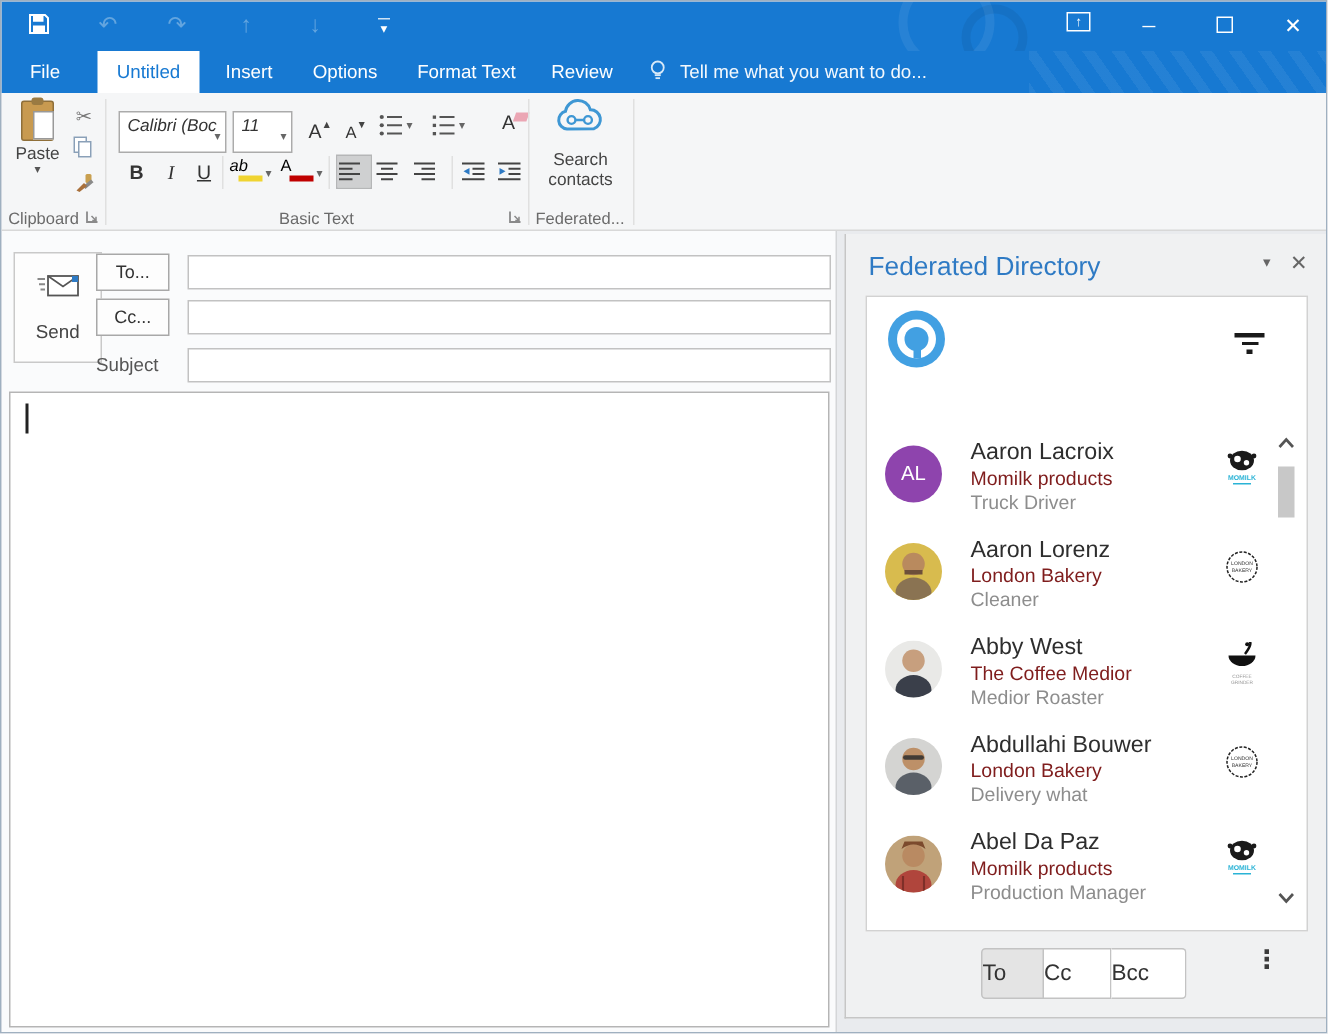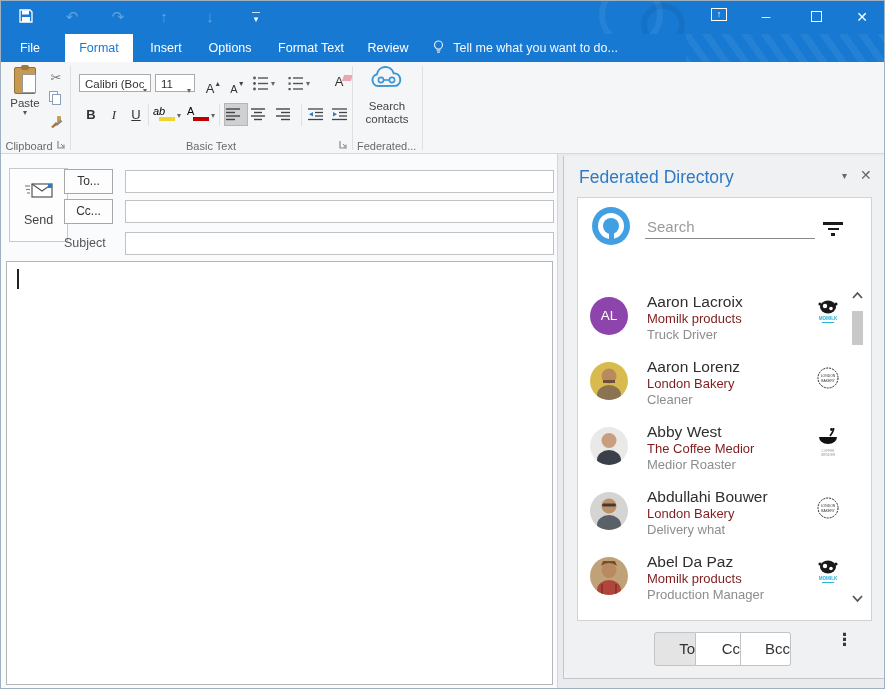--- a/index.html
+++ b/index.html
@@ -58,21 +58,21 @@
   .clipboard-shape { position:relative; margin:2px auto 0; width:22px; height:27px; background:#c89a50; border:1px solid #8f6f39; border-radius:2px; }
   .clipboard-shape .clip { position:absolute; left:6px; top:-3px; width:8px; height:5px; background:#9a7a42; border-radius:2px; }
   .clipboard-shape .page { position:absolute; left:7px; top:6px; width:14px; height:19px; background:#fff; border:1px solid #999; }
   #paste-label { font-size:11.5px; margin-top:3px; }
   #paste-caret { font-size:8px; color:#555; line-height:8px; }
   .small-btn { left:44px; width:22px; height:20px; font-size:13px; color:#777; text-align:center; line-height:20px; }
   #copy-icon .pg { position:absolute; width:9px; height:11px; background:#fff; border:1px solid #8aa0b8; }
   #fmt-painter svg { margin-top:3px; }
 
   
-  .combo { top:12px; height:18px; background:#fff; border:1px solid #ababab; font-size:11.5px; color:#333; line-height:19px; padding-left:5px; text-align:left; }
+  .combo { top:12px; height:28px; background:#fff; border:1px solid #ababab; font-size:11.5px; color:#333; line-height:19px; padding-left:5px; text-align:left;font-style:italic; }
   .combo .caret { position:absolute; right:3px; top:6px; font-size:8px; color:#666; }
   #font-name { left:78px; width:72px; overflow:hidden; white-space:nowrap; }
   #font-size { left:154px; width:40px; }
   .glyph-btn { top:11px; height:22px; line-height:22px; font-size:13px; color:#333; text-align:center; }
   .supmark { font-size:7px; vertical-align:7px; color:#444; letter-spacing:-1px; }
   .row2 { top:42px; height:21px; }
   .letter-btn { width:20px; text-align:center; font-size:13px; line-height:21px; color:#333; }
   .ubar { text-decoration:underline; }
   .color-btn { width:28px; }
   .color-btn .txt { display:block; font-size:11px; line-height:12px; margin-top:1px; font-style:normal; }
@@ -120,21 +120,21 @@
   .contact .company { position:absolute; left:69px; top:19px; font-size:13px; color:#7f1d1d; }
   .contact .role { position:absolute; left:69px; top:35px; font-size:13px; color:#8d8d8d; }
   .contact .brand { position:absolute; left:236px; top:6px; width:28px; height:36px; }
 
   #list-scrollbar { left:272px; top:92px; width:16px; height:324px; }
   #sb-up { position:absolute; left:0; top:0; }
   #sb-thumb { position:absolute; left:2px; top:21px; width:11px; height:34px; background:#c8c8c8; }
   #sb-down { position:absolute; left:0; top:302px; }
 
   #recipient-bar { left:0; top:468px; width:321px; height:53px; }
-  .rcpt-btn { top:8px; height:34px; background:#fff; border:1px solid #c3c3c3; font-size:15px; color:#333; text-align:right; line-height:32px; }
+  .rcpt-btn { top:8px; height:34px; background:#fff; border:1px solid #c3c3c3; font-size:15px; color:#333; text-align:left; line-height:32px; }
   .rcpt-btn.active { background:#e4e4e4; }
   #rcpt-to { left:90px; width:42px; border-radius:3px 0 0 3px; }
   #rcpt-cc { left:132px; width:45px; border-left:none; }
   #rcpt-bcc { left:177px; width:50px; border-left:none; border-radius:0 3px 3px 0; }
   #rcpt-more { left:272px; top:11px; font-size:17px; font-weight:bold; color:#3a3a3a; letter-spacing:0; line-height:9px; }
 </style>
 </head>
 <body>
 
 <div id="app">
@@ -163,21 +163,21 @@
     <div id="ctl-min" class="abs win-ctl">─</div>
     <div id="ctl-max" class="abs win-ctl">
         <div class="maxbox"></div>
       </div>
     <div id="ctl-close" class="abs win-ctl">✕</div>
   </div>
 
   <div id="tabrow" class="abs">
     <div class="abs deco-stripes"></div>
     <div id="tab-file" class="abs tab">File</div>
-    <div id="tab-message" class="abs tab active">Format</div>
+    <div id="tab-message" class="abs tab active">Untitled</div>
     <div id="tab-insert" class="abs tab">Insert</div>
     <div id="tab-options" class="abs tab">Options</div>
     <div id="tab-formattext" class="abs tab">Format Text</div>
     <div id="tab-review" class="abs tab">Review</div>
     <div id="tellme" class="abs">
       <svg width="11" height="15" viewBox="0 0 11 15">
           <circle cx="5.5" cy="5" r="4" fill="none" stroke="#d7e9f8" stroke-width="1.2"></circle>
           <rect x="3.5" y="9.5" width="4" height="1.2" fill="#d7e9f8"></rect>
           <rect x="4" y="11.5" width="3" height="1.2" fill="#d7e9f8"></rect>
         </svg>
@@ -372,21 +372,20 @@
     <div id="panel-title" class="abs">Federated Directory</div>
     <div id="panel-collapse" class="abs">▾</div>
     <div id="panel-close" class="abs">✕</div>
 
     <div id="panel-card" class="abs">
       <div class="abs qlogo">
         <div class="ring"></div>
           <div class="dot"></div>
           <div class="stem"></div>
       </div>
-      <input id="panel-search" class="abs" placeholder="Search" style="">
       <div id="filter-icon" class="abs">
         <span style="width:20px;"></span>
           <span style="width:11px;"></span>
           <span style="width:4px;"></span>
       </div>
 
       <div class="abs contact" style="top:94px;">
         <div class="avatar avatar-initials">AL</div>
         <div class="name">Aaron Lacroix</div>
         <div class="company">Momilk products</div>

